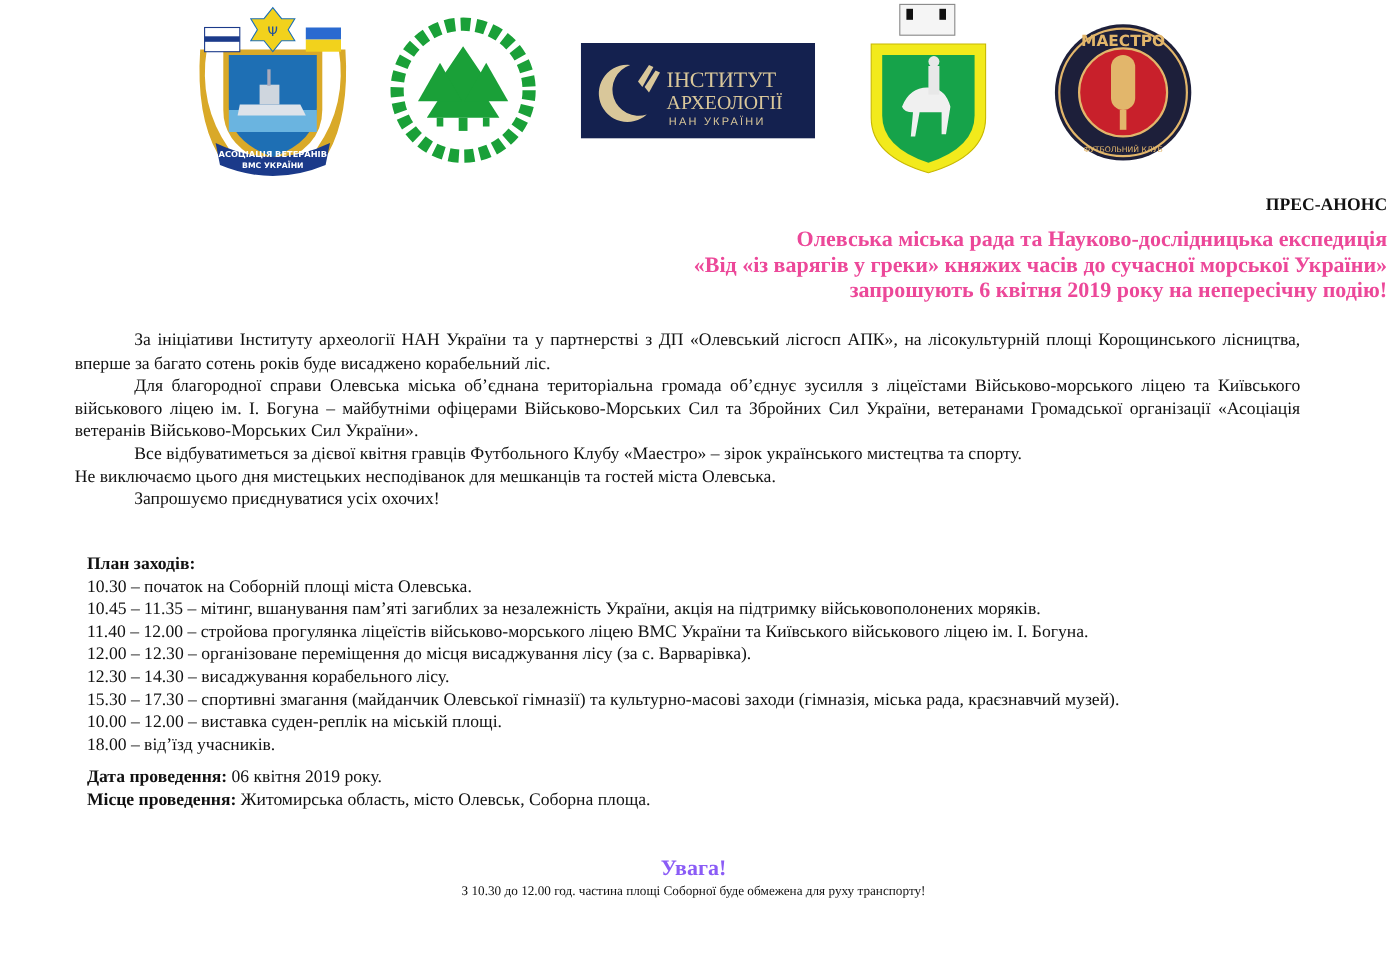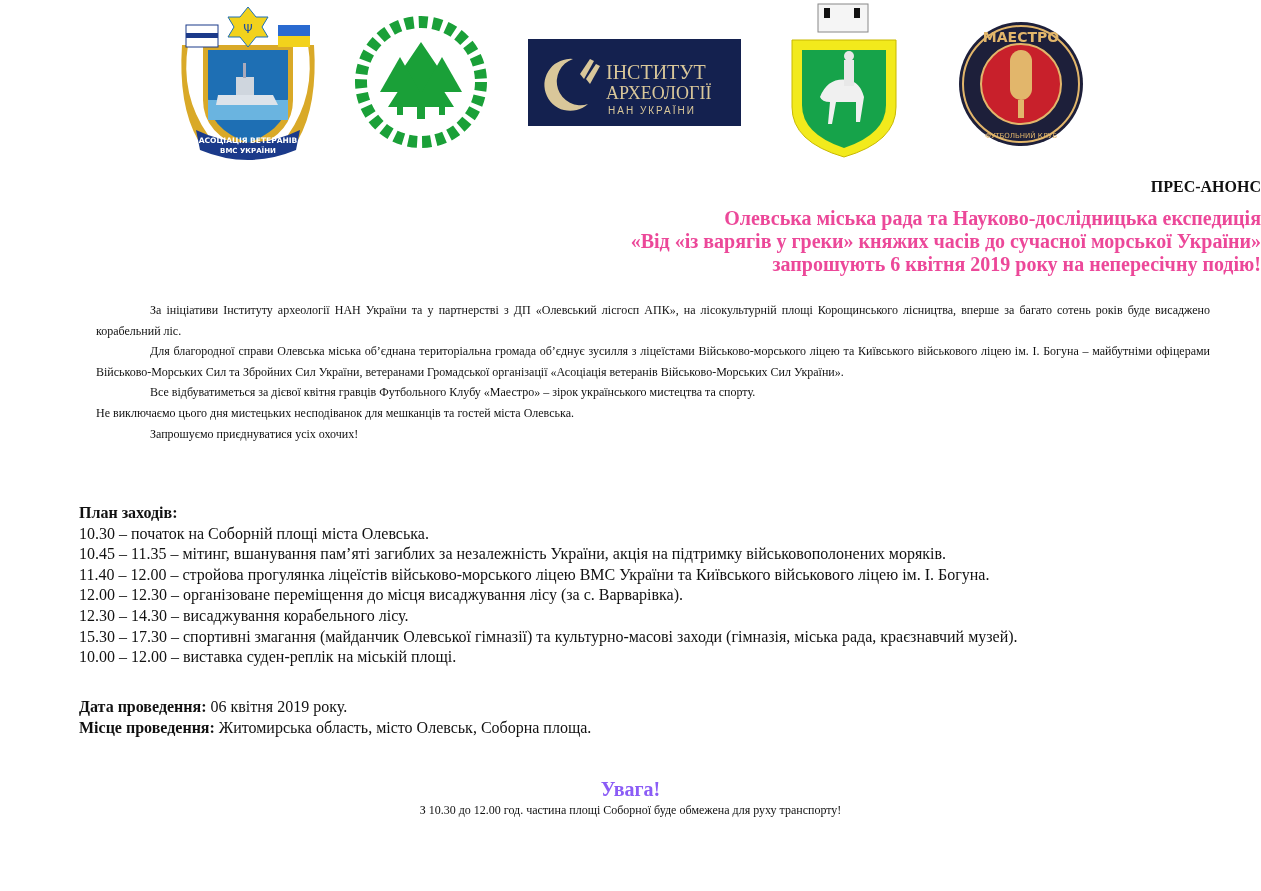--- a/index.html
+++ b/index.html
@@ -3,21 +3,21 @@
 <meta charset="utf-8">
 <style>
   html, body { margin:0; padding:0; background:#fff; }
   body { width:1261px; height:891px; position:relative; overflow:hidden;
          font-family:"Liberation Serif", "DejaVu Serif", serif; color:#111; }
   .logos { position:absolute; top:0; left:0; width:1261px; height:170px; }
   .logo { position:absolute; }
   .heading { position:absolute; left:0; width:1261px; text-align:right; font-weight:bold; }
   .h-press { top:178px; font-size:16px; }
   .h-title { top:207px; font-size:20px; line-height:23px; color:#ec4899; }
-  .body-text { position:absolute; left:96px; width:1114px; font-size:12px; line-height:20.6px; }
+  .body-text { position:absolute; left:68px; width:1114px; font-size:16px; line-height:20.6px; }
   .p { margin:0; text-align:justify; }
   .p.ind { text-indent:54px; }
   .plan { position:absolute; left:79px; top:487px; font-size:16px; line-height:20.6px; width:1150px;margin-top:16px; }
   .plan div { white-space:nowrap; }
   .b { font-weight:bold; }
   .info { position:absolute; left:79px; top:697px; font-size:16px; line-height:20.6px; }
   .note { position:absolute; left:0; width:1261px; text-align:center; }
   .note-title { top:778px; font-size:20px; font-weight:bold; color:#8b5cf6; }
   .note-text { top:803px; font-size:12px; }
 </style>
@@ -105,20 +105,21 @@
 
 <div class="plan">
   <div class="b">План заходів:</div>
   <div>10.30 – початок на Соборній площі міста Олевська.</div>
   <div>10.45 – 11.35 – мітинг, вшанування пам’яті загиблих за незалежність України, акція на підтримку військовополонених моряків.</div>
   <div>11.40 – 12.00 – стройова прогулянка ліцеїстів військово-морського ліцею ВМС України та Київського військового ліцею ім. І. Богуна.</div>
   <div>12.00 – 12.30 – організоване переміщення до місця висаджування лісу (за с. Варварівка).</div>
   <div>12.30 – 14.30 – висаджування корабельного лісу.</div>
   <div>15.30 – 17.30 – спортивні змагання (майданчик Олевської гімназії) та культурно-масові заходи (гімназія, міська рада, краєзнавчий музей).</div>
   <div>10.00 – 12.00 – виставка суден-реплік на міській площі.</div>
+  <div>18.00 – від’їзд учасників.</div>
 </div>
 
 <div class="info">
   <div><span class="b">Дата проведення:</span><span> 06 квітня 2019 року.</span></div>
   <div><span class="b">Місце проведення:</span><span> Житомирська область, місто Олевськ, Соборна площа.</span></div>
 </div>
 
 <div class="note note-title">Увага!</div>
 <div class="note note-text">З 10.30 до 12.00 год. частина площі Соборної буде обмежена для руху транспорту!</div>
 

